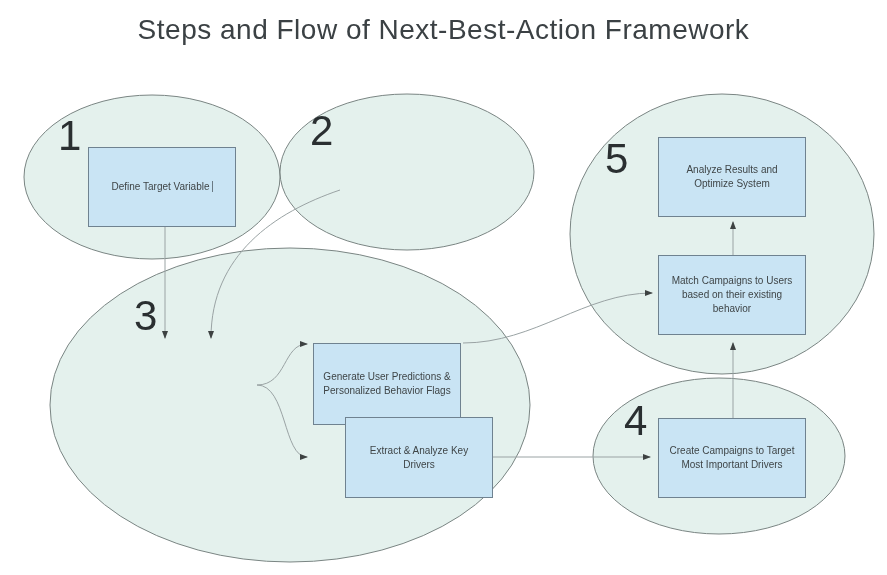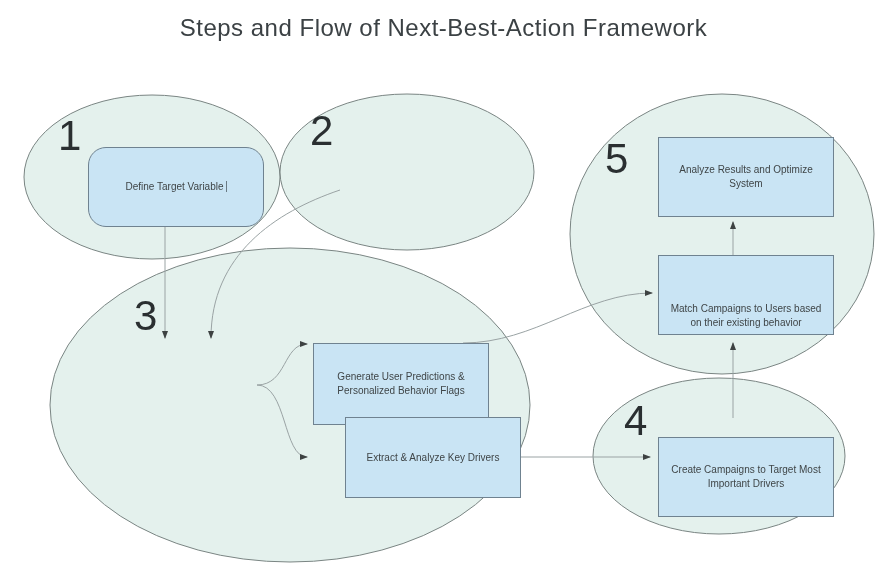--- a/index.html
+++ b/index.html
@@ -6,28 +6,28 @@
     --ellipse-fill:#e4f1ed; --ellipse-stroke:#7a8583;
     --node-fill:#c9e4f4; --node-stroke:#6f8290;
     --connector:#9aa3a4; --arrowhead:#3d4242;
     --text:#3f4547; --title:#3b4144; --number:#2a2f31;
   }
   html,body{margin:0;padding:0;background:#ffffff;}
   body{font-family:"Liberation Sans", sans-serif;}
   .canvas{position:relative;width:887px;height:575px;overflow:hidden;background:#fff;}
   .title{
     position:absolute;left:0;top:14px;width:887px;text-align:center;
-    font-size:24px;font-weight:300;letter-spacing:.5px;color:var(--title);margin:0;
+    font-size:28px;font-weight:300;letter-spacing:.5px;color:var(--title);margin:0;
   }
   svg.layer{position:absolute;left:0;top:0;}
   .grp-ellipse{fill:var(--ellipse-fill);stroke:var(--ellipse-stroke);stroke-width:1;}
   .edge{fill:none;stroke:var(--connector);stroke-width:1;}
   .arrowhead{fill:var(--arrowhead);}
   .node{
-    position:absolute;width:176px;height:80px;box-sizing:border-box;
+    position:absolute;width:148px;height:80px;box-sizing:border-box;
     background:var(--node-fill);border:1px solid var(--node-stroke);
     display:flex;align-items:center;justify-content:center;text-align:center;
     padding:4px 8px;font-size:10px;line-height:1.4;color:var(--text);
   }
   .caret{display:inline-block;width:1px;height:11px;background:#6a7a84;margin-left:2px;vertical-align:-2px;}
   .stepnum{
     position:absolute;font-size:42px;font-weight:300;line-height:1;color:var(--number);
   }
 </style>
 </head>
@@ -59,39 +59,39 @@
     <path class="edge" marker-end="url(#arrow)" d="M 733 418 V 343"></path>
     <path class="edge" marker-end="url(#arrow)" d="M 733 255 V 222"></path>
   </svg>
 
   <div class="stepnum" style="left:58px;top:115px;">1</div>
   <div class="stepnum" style="left:310px;top:110px;">2</div>
   <div class="stepnum" style="left:134px;top:295px;">3</div>
   <div class="stepnum" style="left:624px;top:400px;">4</div>
   <div class="stepnum" style="left:605px;top:138px;">5</div>
 
-  <div class="node" style="left:88px;top:147px;border-radius:18px;">
+  <div class="node" style="left:88px;top:147px;">
     <span><span>Define Target Variable</span><span class="caret"></span></span>
   </div>
 
 
 
   <div class="node" style="left:313px;top:302px;height:82px;margin-top:41px;">
     <span>Generate User Predictions &amp; Personalized Behavior Flags</span>
   </div>
 
   <div class="node" style="left:313px;top:417px;height:81px;margin-left:32px;">
     <span>Extract &amp; Analyze Key Drivers</span>
   </div>
 
   <div class="node" style="left:658px;top:137px;">
     <span>Analyze Results and Optimize System</span>
   </div>
 
-  <div class="node" style="left:658px;top:255px;align-items:flex-end;">
+  <div class="node" style="left:658px;top:255px;">
     <span>Match Campaigns to Users based on their existing behavior</span>
   </div>
 
-  <div class="node" style="left:658px;top:418px;margin-top:19px;">
+  <div class="node" style="left:658px;top:418px;">
     <span>Create Campaigns to Target Most Important Drivers</span>
   </div>
 
 </div>
 
 </body></html>

